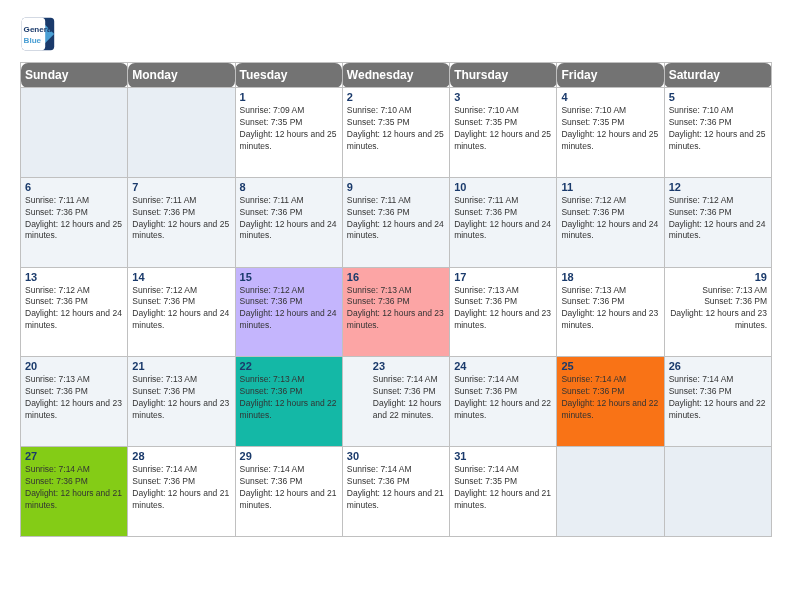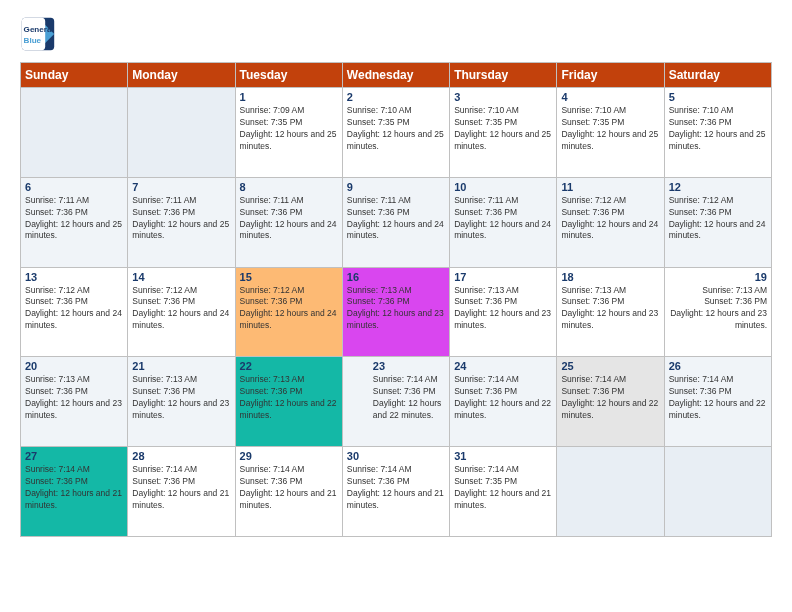--- a/index.html
+++ b/index.html
@@ -71,21 +71,22 @@
       background: #fff;
     }
     .calendar tr:nth-child(even) td {
       background: #f0f4f8;
     }
     .calendar tr:nth-child(odd) td {
       background: #fff;
     }
     
     .calendar thead tr th {
-      background-color: #c2410c;
+      background-color: #737373;
+      border-radius: 7px;
     }
     .day-num {
       font-size: 11px;
       font-weight: bold;
       color: #1a3a6b;
       margin-bottom: 2px;
       display: block;
     }
     .day-detail {
       font-size: 8.5px;
@@ -186,25 +187,25 @@
         </tr>
         <tr>
           <td style="background: rgb(255, 255, 255);">
             <span class="day-num">13</span>
             <div class="day-detail">Sunrise: 7:12 AM<br>Sunset: 7:36 PM<br>Daylight: 12 hours and 24 minutes.</div>
           </td>
           <td style="background: rgb(255, 255, 255);">
             <span class="day-num">14</span>
             <div class="day-detail">Sunrise: 7:12 AM<br>Sunset: 7:36 PM<br>Daylight: 12 hours and 24 minutes.</div>
           </td>
-          <td style="background: #fdba74;">
+          <td style="background: #c4b5fd;">
             <span class="day-num">15</span>
             <div class="day-detail">Sunrise: 7:12 AM<br>Sunset: 7:36 PM<br>Daylight: 12 hours and 24 minutes.</div>
           </td>
-          <td style="background: #d946ef; margin-top: 28px;">
+          <td style="background: #fca5a5; margin-top: 28px;">
             <span class="day-num">16</span>
             <div class="day-detail">Sunrise: 7:13 AM<br>Sunset: 7:36 PM<br>Daylight: 12 hours and 23 minutes.</div>
           </td>
           <td style="background: rgb(255, 255, 255); margin-left: 46px;">
             <span class="day-num">17</span>
             <div class="day-detail">Sunrise: 7:13 AM<br>Sunset: 7:36 PM<br>Daylight: 12 hours and 23 minutes.</div>
           </td>
           <td style="background: rgb(255, 255, 255); margin-top: 12px;">
             <span class="day-num">18</span>
             <div class="day-detail">Sunrise: 7:13 AM<br>Sunset: 7:36 PM<br>Daylight: 12 hours and 23 minutes.</div>
@@ -228,31 +229,31 @@
             <div class="day-detail">Sunrise: 7:13 AM<br>Sunset: 7:36 PM<br>Daylight: 12 hours and 22 minutes.</div>
           </td>
           <td style="background: rgb(240, 244, 248); padding-left: 30px;">
             <span class="day-num">23</span>
             <div class="day-detail">Sunrise: 7:14 AM<br>Sunset: 7:36 PM<br>Daylight: 12 hours and 22 minutes.</div>
           </td>
           <td style="background: rgb(240, 244, 248);">
             <span class="day-num">24</span>
             <div class="day-detail">Sunrise: 7:14 AM<br>Sunset: 7:36 PM<br>Daylight: 12 hours and 22 minutes.</div>
           </td>
-          <td style="background: #e5e5e5;">
+          <td style="background: #f97316;">
             <span class="day-num">25</span>
             <div class="day-detail">Sunrise: 7:14 AM<br>Sunset: 7:36 PM<br>Daylight: 12 hours and 22 minutes.</div>
           </td>
           <td style="background: rgb(240, 244, 248);">
             <span class="day-num">26</span>
             <div class="day-detail">Sunrise: 7:14 AM<br>Sunset: 7:36 PM<br>Daylight: 12 hours and 22 minutes.</div>
           </td>
         </tr>
         <tr>
-          <td style="background: #14b8a6; margin-top: 43px;">
+          <td style="background: #84cc16; margin-top: 43px;">
             <span class="day-num">27</span>
             <div class="day-detail">Sunrise: 7:14 AM<br>Sunset: 7:36 PM<br>Daylight: 12 hours and 21 minutes.</div>
           </td>
           <td style="background: rgb(255, 255, 255);">
             <span class="day-num">28</span>
             <div class="day-detail">Sunrise: 7:14 AM<br>Sunset: 7:36 PM<br>Daylight: 12 hours and 21 minutes.</div>
           </td>
           <td style="background: rgb(255, 255, 255);">
             <span class="day-num">29</span>
             <div class="day-detail">Sunrise: 7:14 AM<br>Sunset: 7:36 PM<br>Daylight: 12 hours and 21 minutes.</div>

